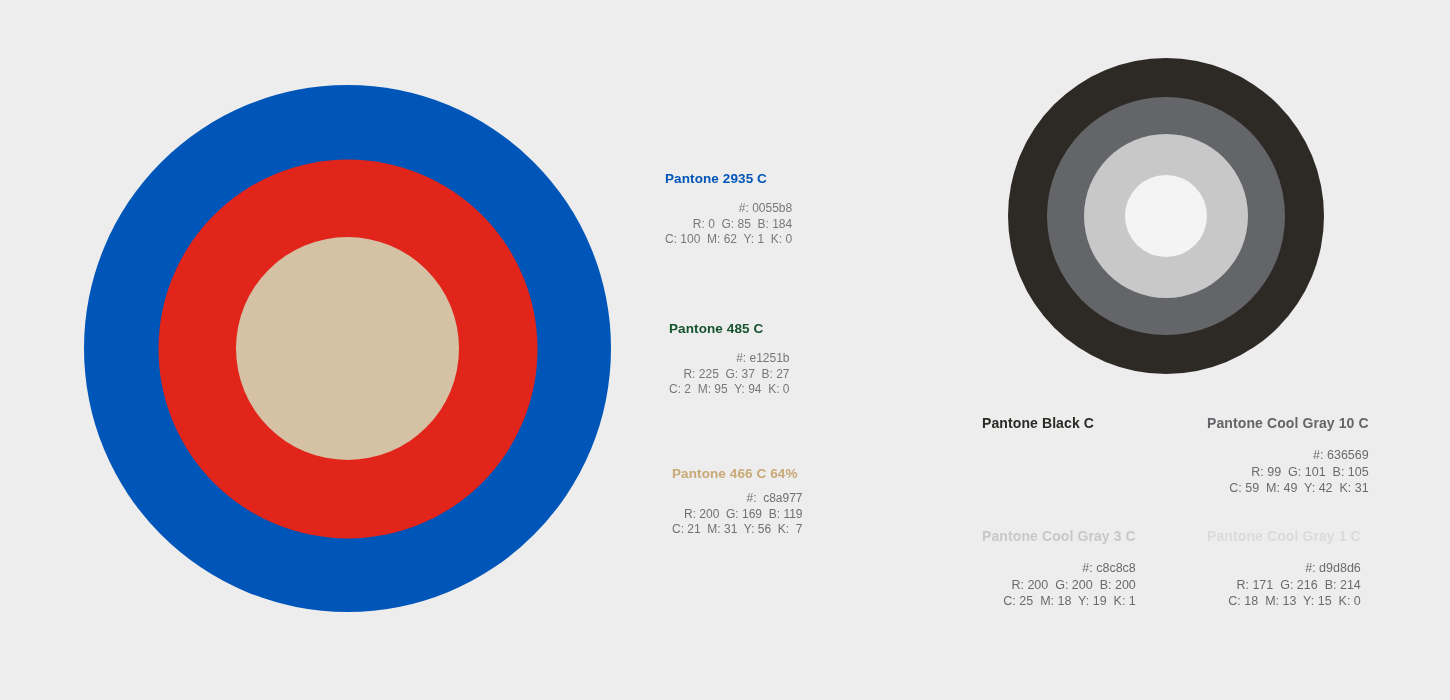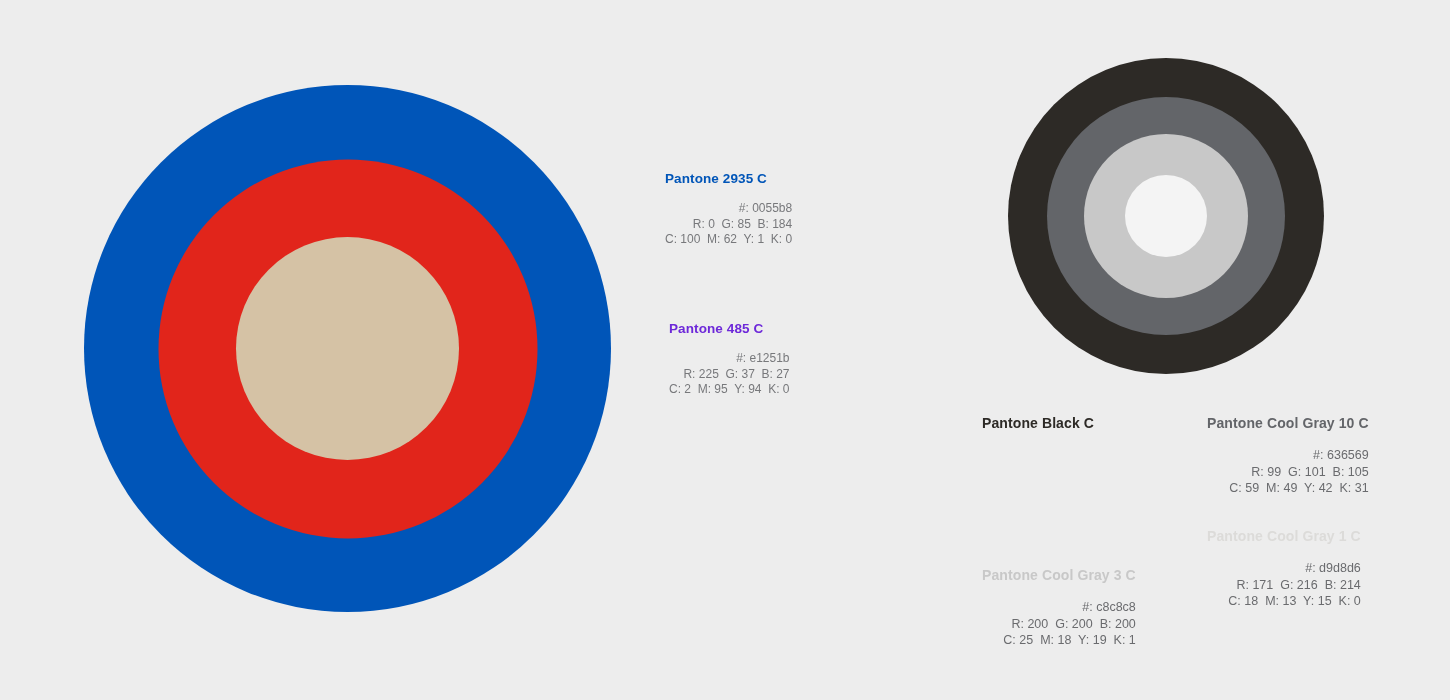--- a/index.html
+++ b/index.html
@@ -117,21 +117,21 @@
   
   .spec-blue  { left: 665px; top: 171px; }
   .spec-red   { left: 669px; top: 321px; }
   .spec-tan   { left: 672px; top: 466px; }
   .spec-tan .spec-title { margin-bottom: 10px; }
   .spec-tan .spec-lines { color: #6f7073; }
 
   
   .spec-black { left: 982px; top: 415px; }
   .spec-cg10  { left: 1207px; top: 415px; }
-  .spec-cg3   { left: 982px; top: 528px; margin-top: 39px; }
+  .spec-cg3   { left: 982px; top: 528px; }
   .spec-cg1   { left: 1207px; top: 528px; }
   .spec-black .spec-title,
   .spec-cg10 .spec-title,
   .spec-cg3 .spec-title,
   .spec-cg1 .spec-title {
     font-size: 14px;
     margin-bottom: 16px;
   }
   .spec-black .spec-lines,
   .spec-cg10 .spec-lines,
@@ -164,28 +164,36 @@
   <div class="spec spec-blue">
     <div class="spec-title" style="color:#0055b8">Pantone 2935 C</div>
     <div class="spec-lines">
       <div>#: 0055b8</div>
       <div>R: 0  G: 85  B: 184</div>
       <div>C: 100  M: 62  Y: 1  K: 0</div>
     </div>
   </div>
 
   <div class="spec spec-red">
-    <div class="spec-title" style="color:#6d28d9">Pantone 485 C</div>
+    <div class="spec-title" style="color:#14532d">Pantone 485 C</div>
     <div class="spec-lines">
       <div>#: e1251b</div>
       <div>R: 225  G: 37  B: 27</div>
       <div>C: 2  M: 95  Y: 94  K: 0</div>
     </div>
   </div>
 
+  <div class="spec spec-tan">
+    <div class="spec-title" style="color:#c8a977">Pantone 466 C  64%</div>
+    <div class="spec-lines">
+      <div>#:  c8a977</div>
+      <div>R: 200  G: 169  B: 119</div>
+      <div>C: 21  M: 31  Y: 56  K:  7</div>
+    </div>
+  </div>
 
   <div class="spec spec-black">
     <div class="spec-title" style="color:#2d2a26">Pantone Black C</div>
   </div>
 
   <div class="spec spec-cg10">
     <div class="spec-title" style="color:#636569">Pantone Cool Gray 10 C</div>
     <div class="spec-lines">
       <div>#: 636569</div>
       <div>R: 99  G: 101  B: 105</div>

